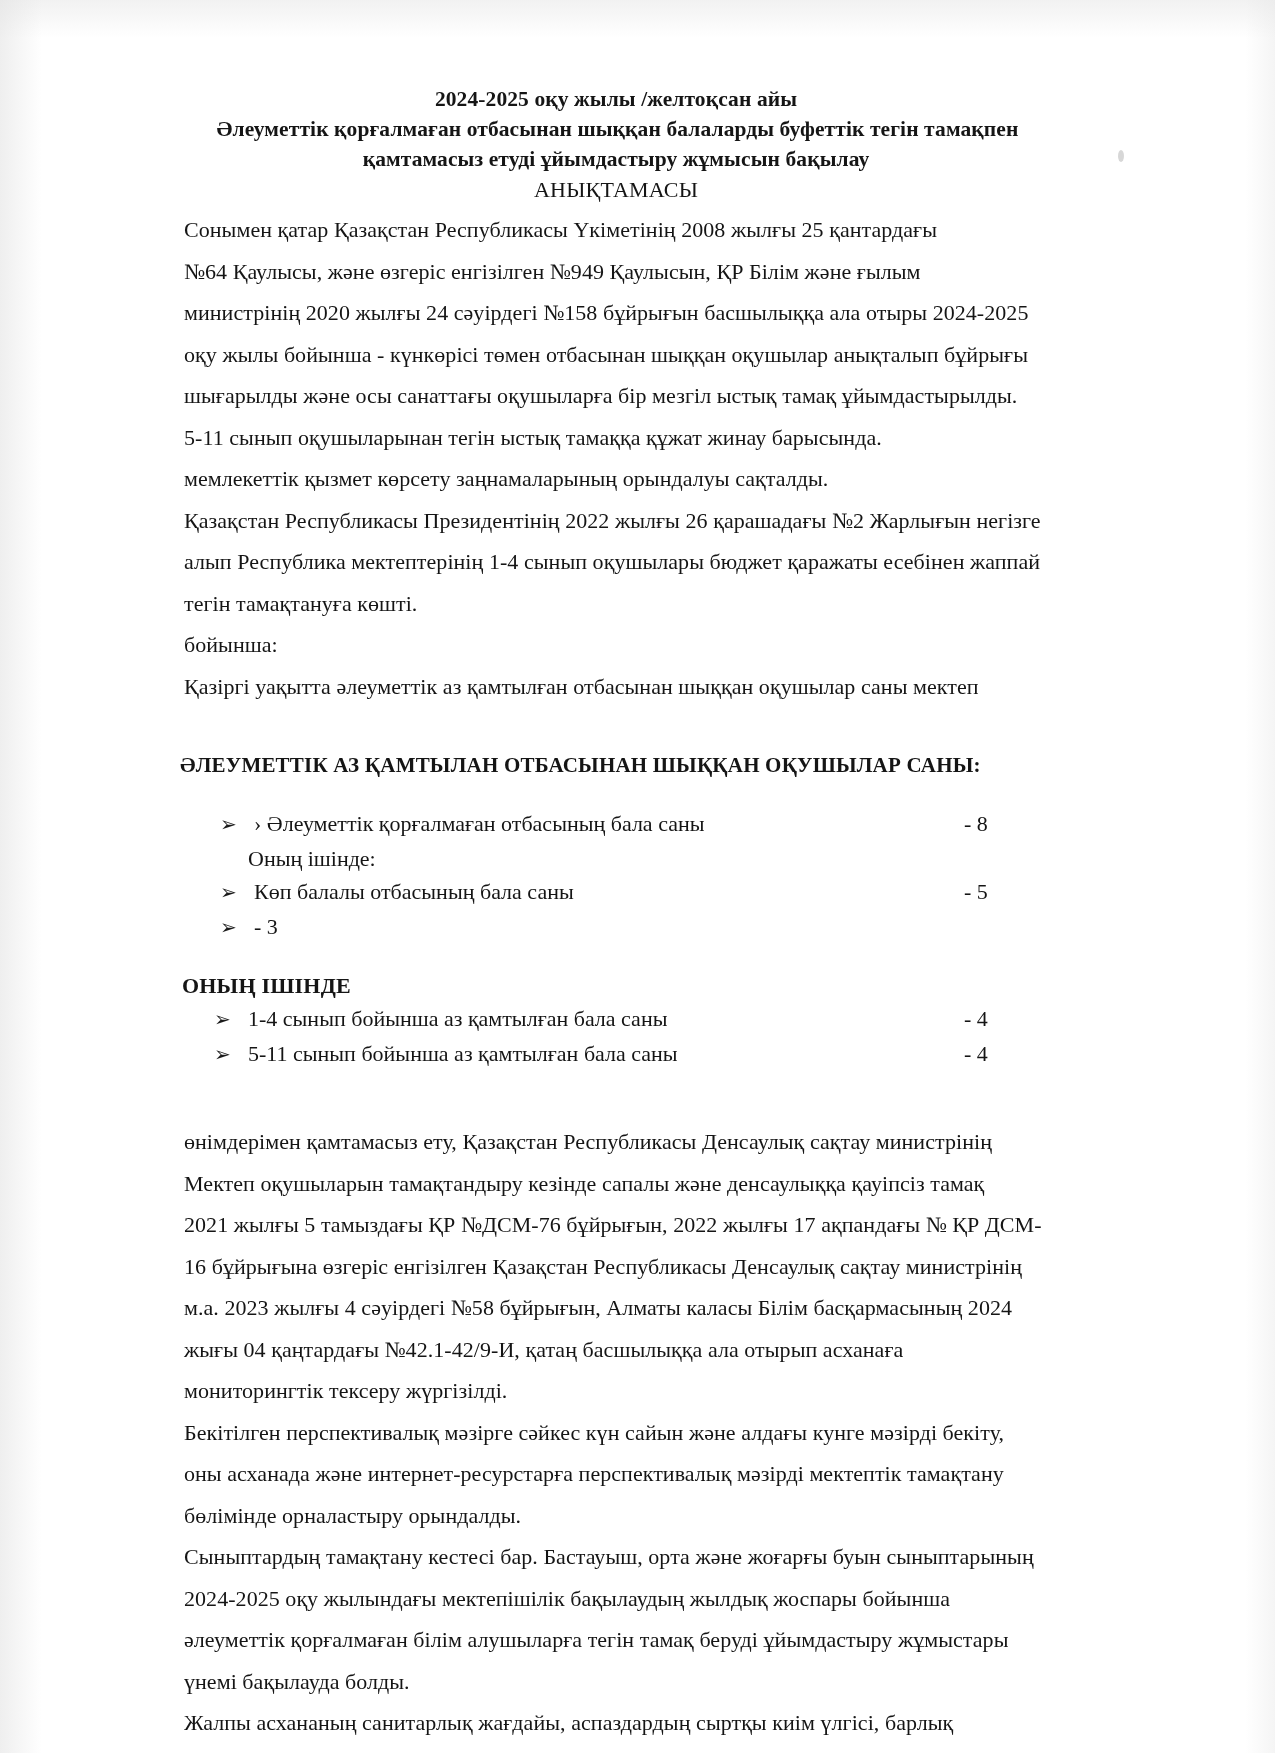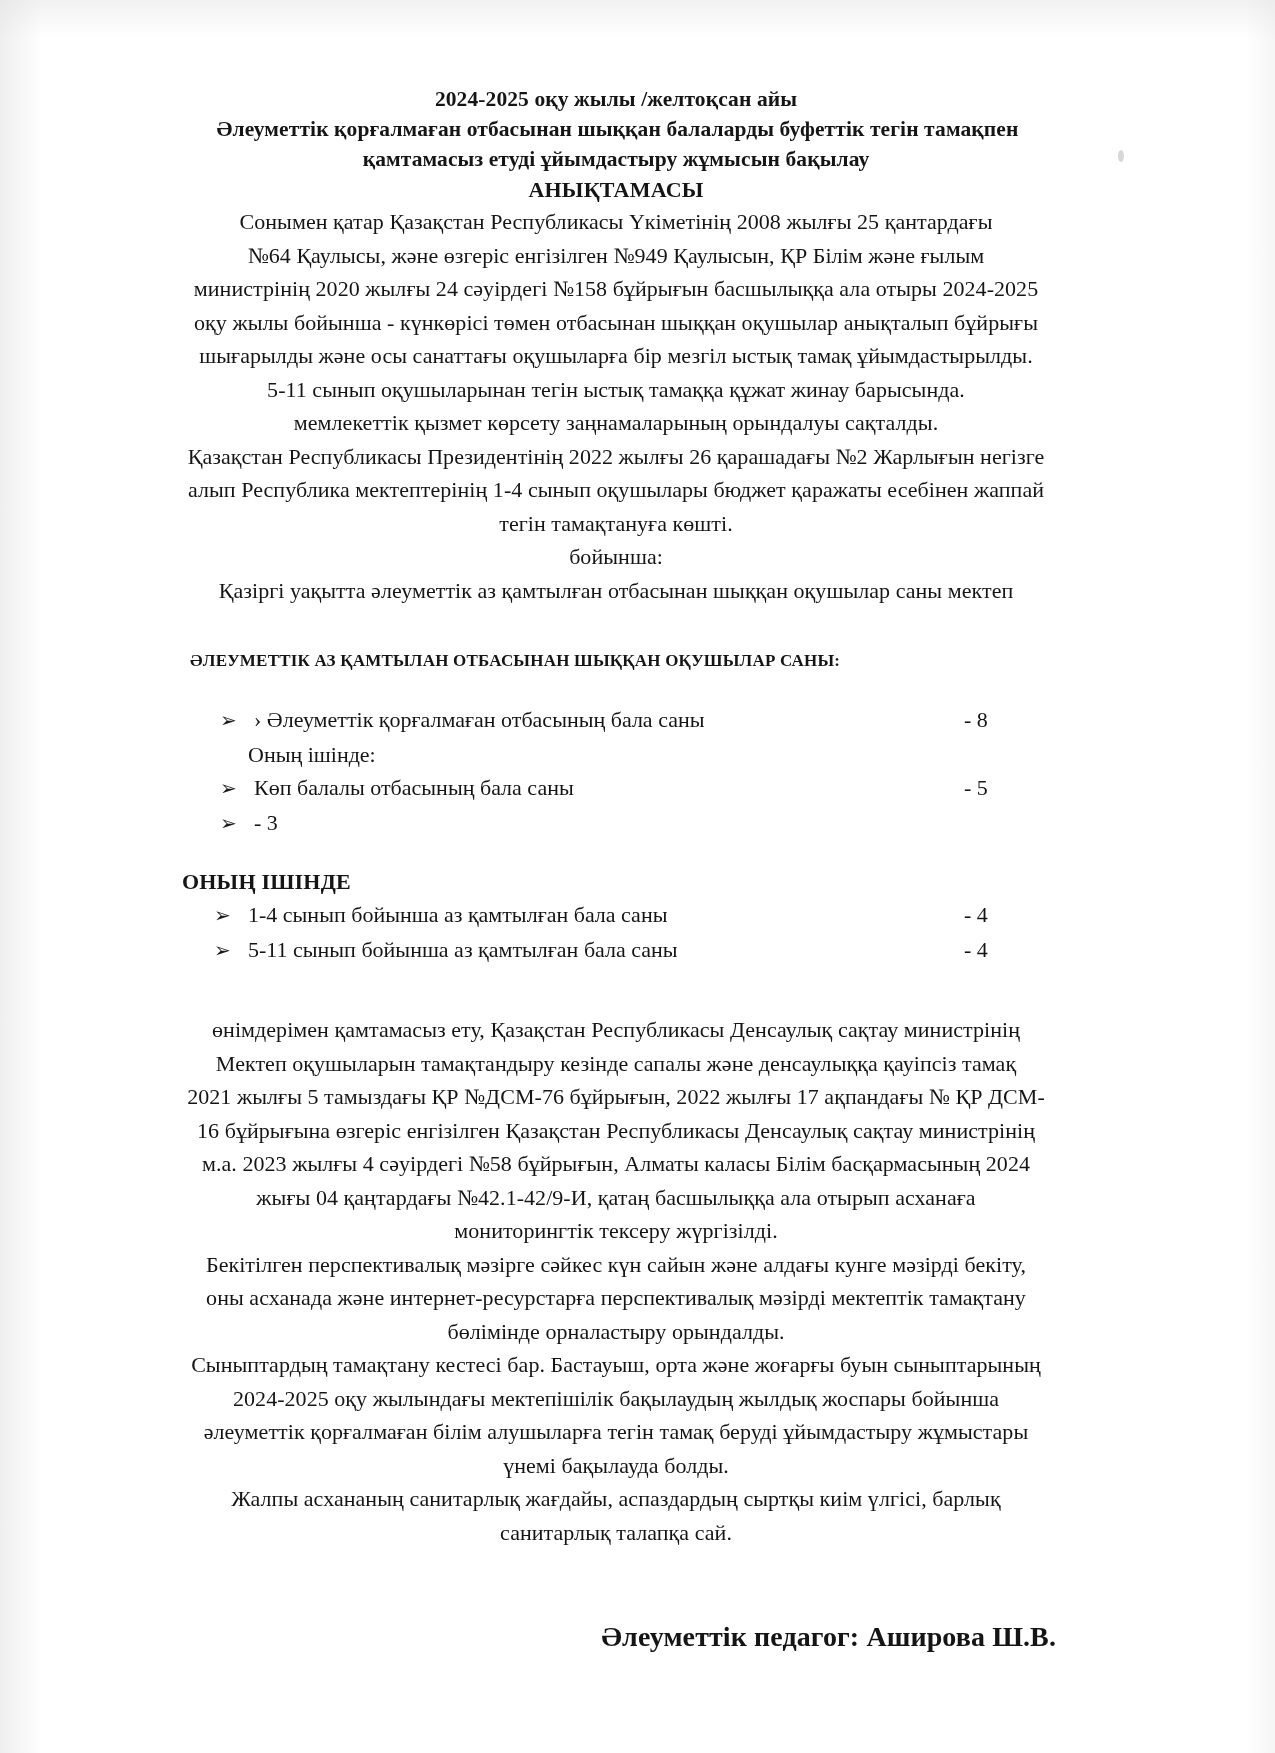--- a/index.html
+++ b/index.html
@@ -37,49 +37,48 @@
     font-size: 21.5px;
     line-height: 30px;
     text-align: center;
     letter-spacing: 0.1px;
   }
   .doc-title-line.wide {
     width: 895px;
     margin-left: -6px;
   }
   .doc-subject {
-    font-weight: bold;
+    font-weight: normal;
     font-size: 22px;
     line-height: 31px;
     text-align: center;
     letter-spacing: 0.2px;
   }
 
   
   .para {
     font-size: 22px;
     line-height: 33.5px;
     text-align: left;
     letter-spacing: 0.05px;
   }
   .para.block {
     margin-top: 0;
   }
   .para p {
-    margin: 0;
-    text-align: center;
+    margin: 8px;
   }
 
   
   .section-heading {
     font-weight: bold;
-    font-size: 17px;
+    font-size: 21px;
     line-height: 32px;
     letter-spacing: 0.2px;
-    margin-left: 14px;
+    margin-left: 4px;
   }
   .section-heading.sub {
     margin-left: 6px;
     font-size: 22px;
   }
 
   
   .list {
     margin: 0;
     padding: 0;

